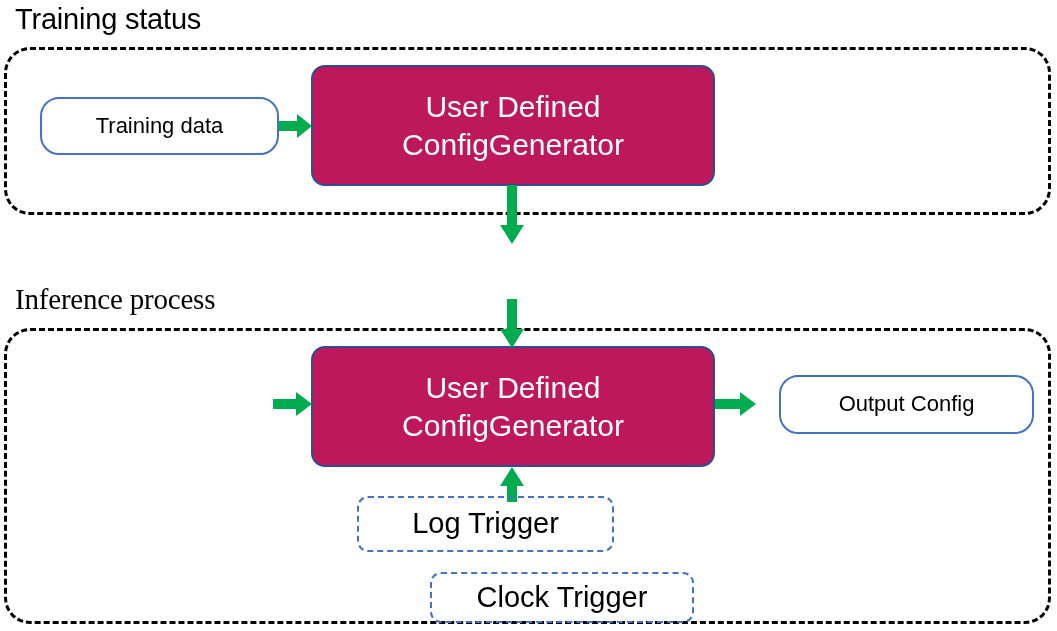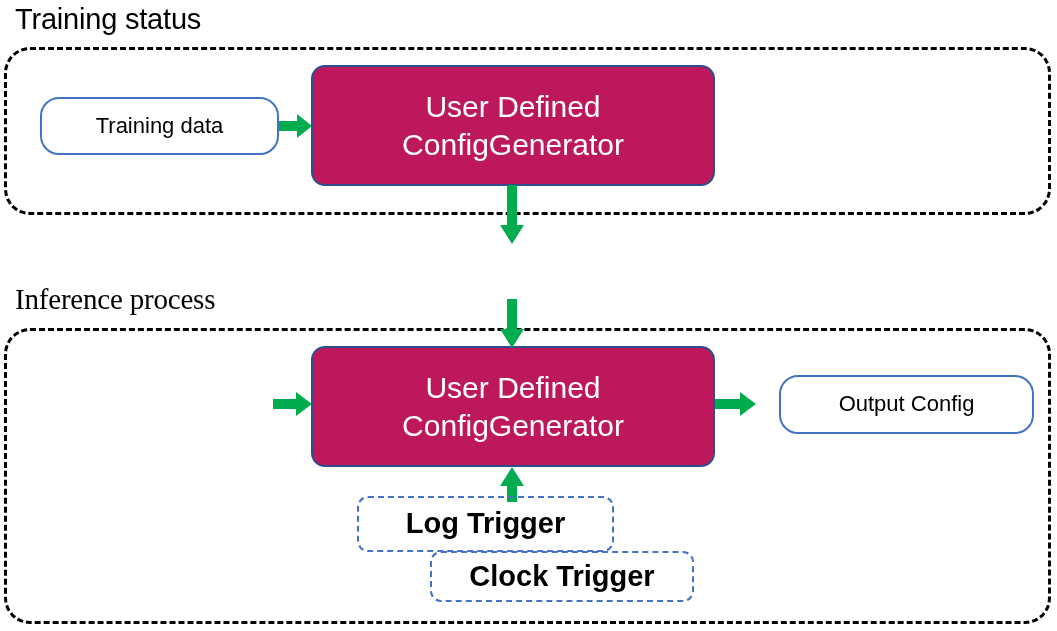--- a/index.html
+++ b/index.html
@@ -91,24 +91,23 @@
     align-items: center;
     justify-content: center;
     background: transparent;
     border: 2px dashed #4472C4;
     border-radius: 11px;
     color: #000000;
     font-size: 29px;
     line-height: 1.1;
     text-align: left;
     white-space: nowrap;
-    font-weight: bold;
   }
   #node-log-trigger   { left: 357px; top: 496px; width: 257px; height: 56px; z-index: 3; }
-  #node-clock-trigger { left: 430px; top: 551px; width: 264px; height: 51px; z-index: 4; }
+  #node-clock-trigger { left: 430px; top: 572px; width: 264px; height: 51px; z-index: 4; }
 
   
   .arrow { position: absolute; }
   .arrow svg { display: block; overflow: visible; }
 
   #arrow-data-to-gen      { left: 279px; top: 112px; }
   #arrow-gen-to-ckpt      { left: 498px; top: 185px; }
   #arrow-ckpt-to-gen      { left: 498px; top: 299px; }
   #arrow-status-to-gen    { left: 273px; top: 390px; }
   #arrow-gen-to-output    { left: 715px; top: 390px; }

